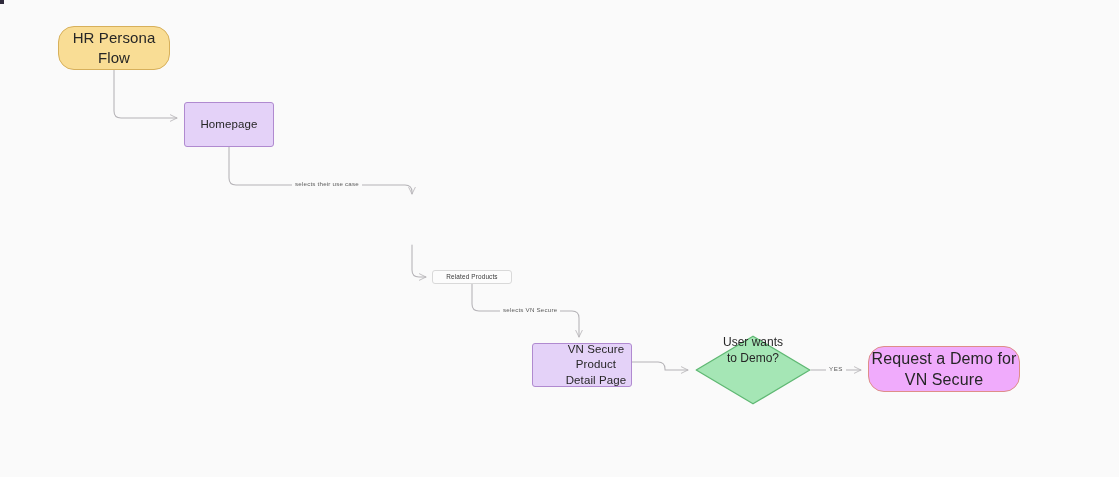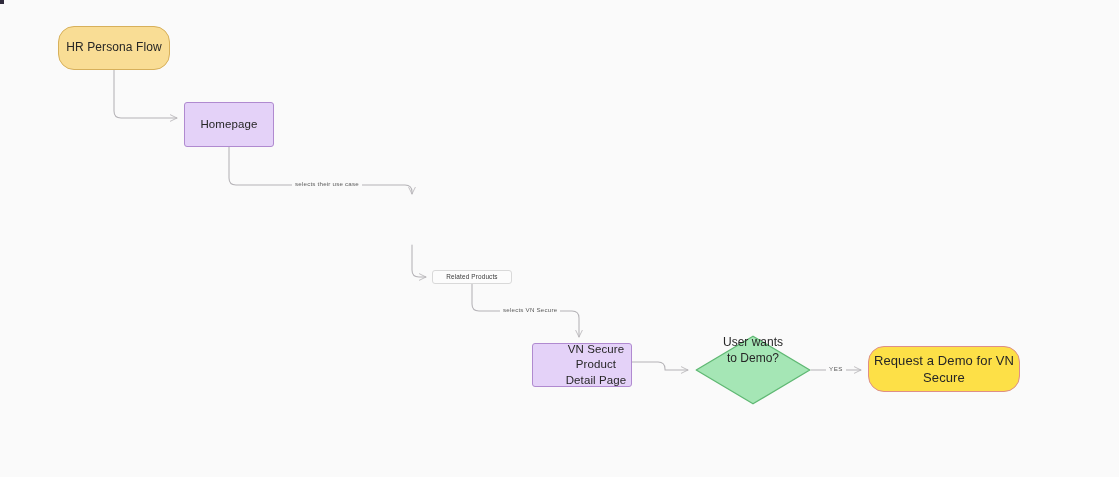--- a/index.html
+++ b/index.html
@@ -40,21 +40,21 @@
     text-align: center;
     color: #262626;
     line-height: 1.32;
     letter-spacing: 0.1px;
     z-index: 3;
   }
   .node-start {
     background: #f9dd95;
     border: 1.3px solid #d7b05b;
     border-radius: 16px;
-    font-size: 12px;
+    font-size: 15px;
   }
   .node-page {
     background: #e4d2f8;
     border: 1.3px solid #b08ad0;
     border-radius: 3px;
     font-size: 11.5px;
   }
   .node-decision-wrap {
     position: absolute;
     z-index: 3;
@@ -74,24 +74,24 @@
     display: flex;
     align-items: flex-start;
     justify-content: center;
     text-align: center;
     font-size: 12px;
     color: #262626;
     line-height: 1.32;
     pointer-events: none;
   }
   .node-end {
-    background: #fde047;
+    background: #f0abfc;
     border: 1.3px solid #de8e88;
     border-radius: 16px;
-    font-size: 13px;
+    font-size: 16px;
     justify-content: flex-end;
   }
   .node-chip {
     background: #fcfcfc;
     border: 1px solid #d9d9d9;
     border-radius: 3px;
     font-size: 6.4px;
     color: #3a3a3a;
     letter-spacing: 0.15px;
   }

